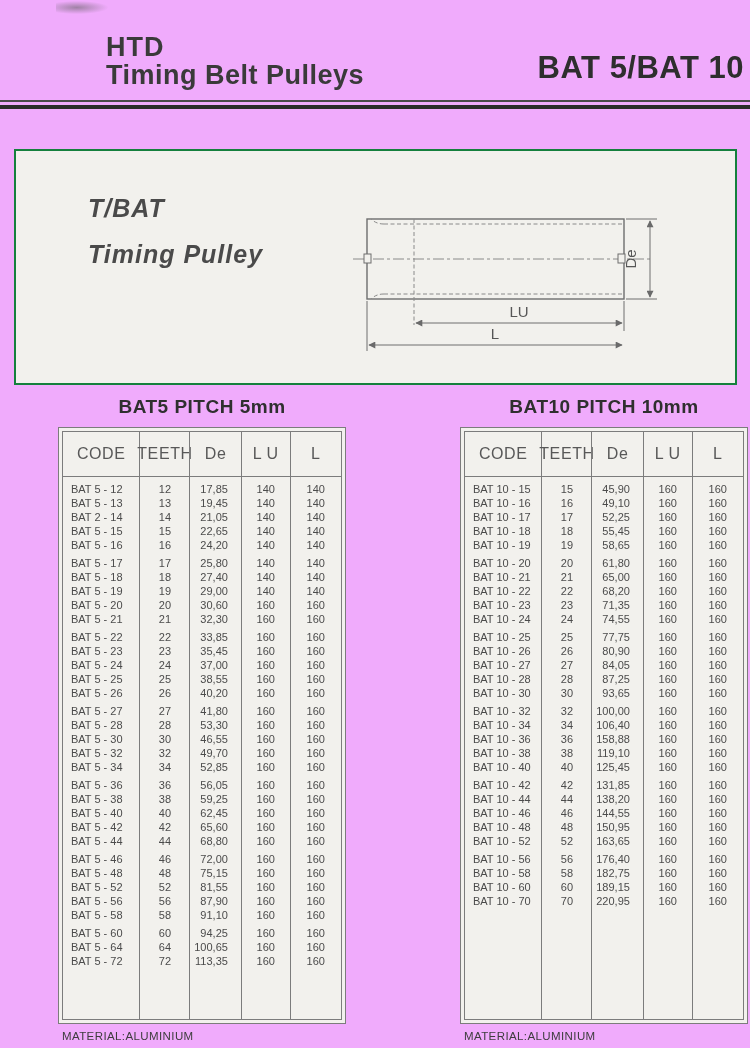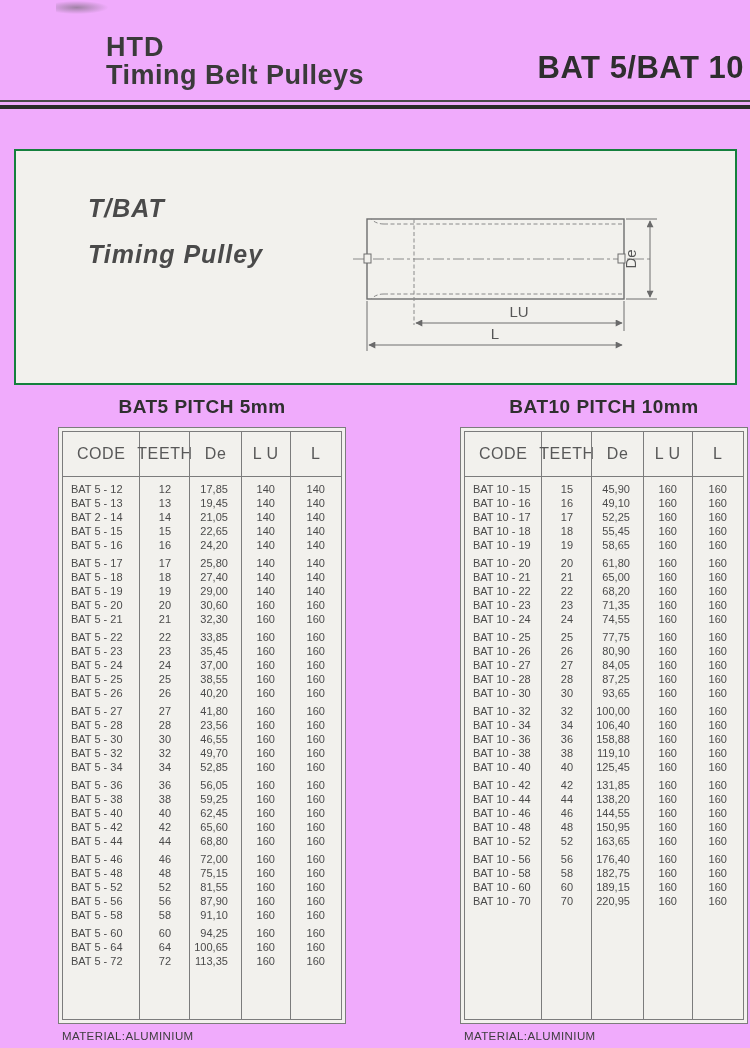--- a/index.html
+++ b/index.html
@@ -240,21 +240,21 @@
               </div>
               <div class="tgroup">
                 <div class="tcell">33,85</div>
                 <div class="tcell">35,45</div>
                 <div class="tcell">37,00</div>
                 <div class="tcell">38,55</div>
                 <div class="tcell">40,20</div>
               </div>
               <div class="tgroup">
                 <div class="tcell">41,80</div>
-                <div class="tcell">23,56</div>
+                <div class="tcell">53,30</div>
                 <div class="tcell">46,55</div>
                 <div class="tcell">49,70</div>
                 <div class="tcell">52,85</div>
               </div>
               <div class="tgroup">
                 <div class="tcell">56,05</div>
                 <div class="tcell">59,25</div>
                 <div class="tcell">62,45</div>
                 <div class="tcell">65,60</div>
                 <div class="tcell">68,80</div>

